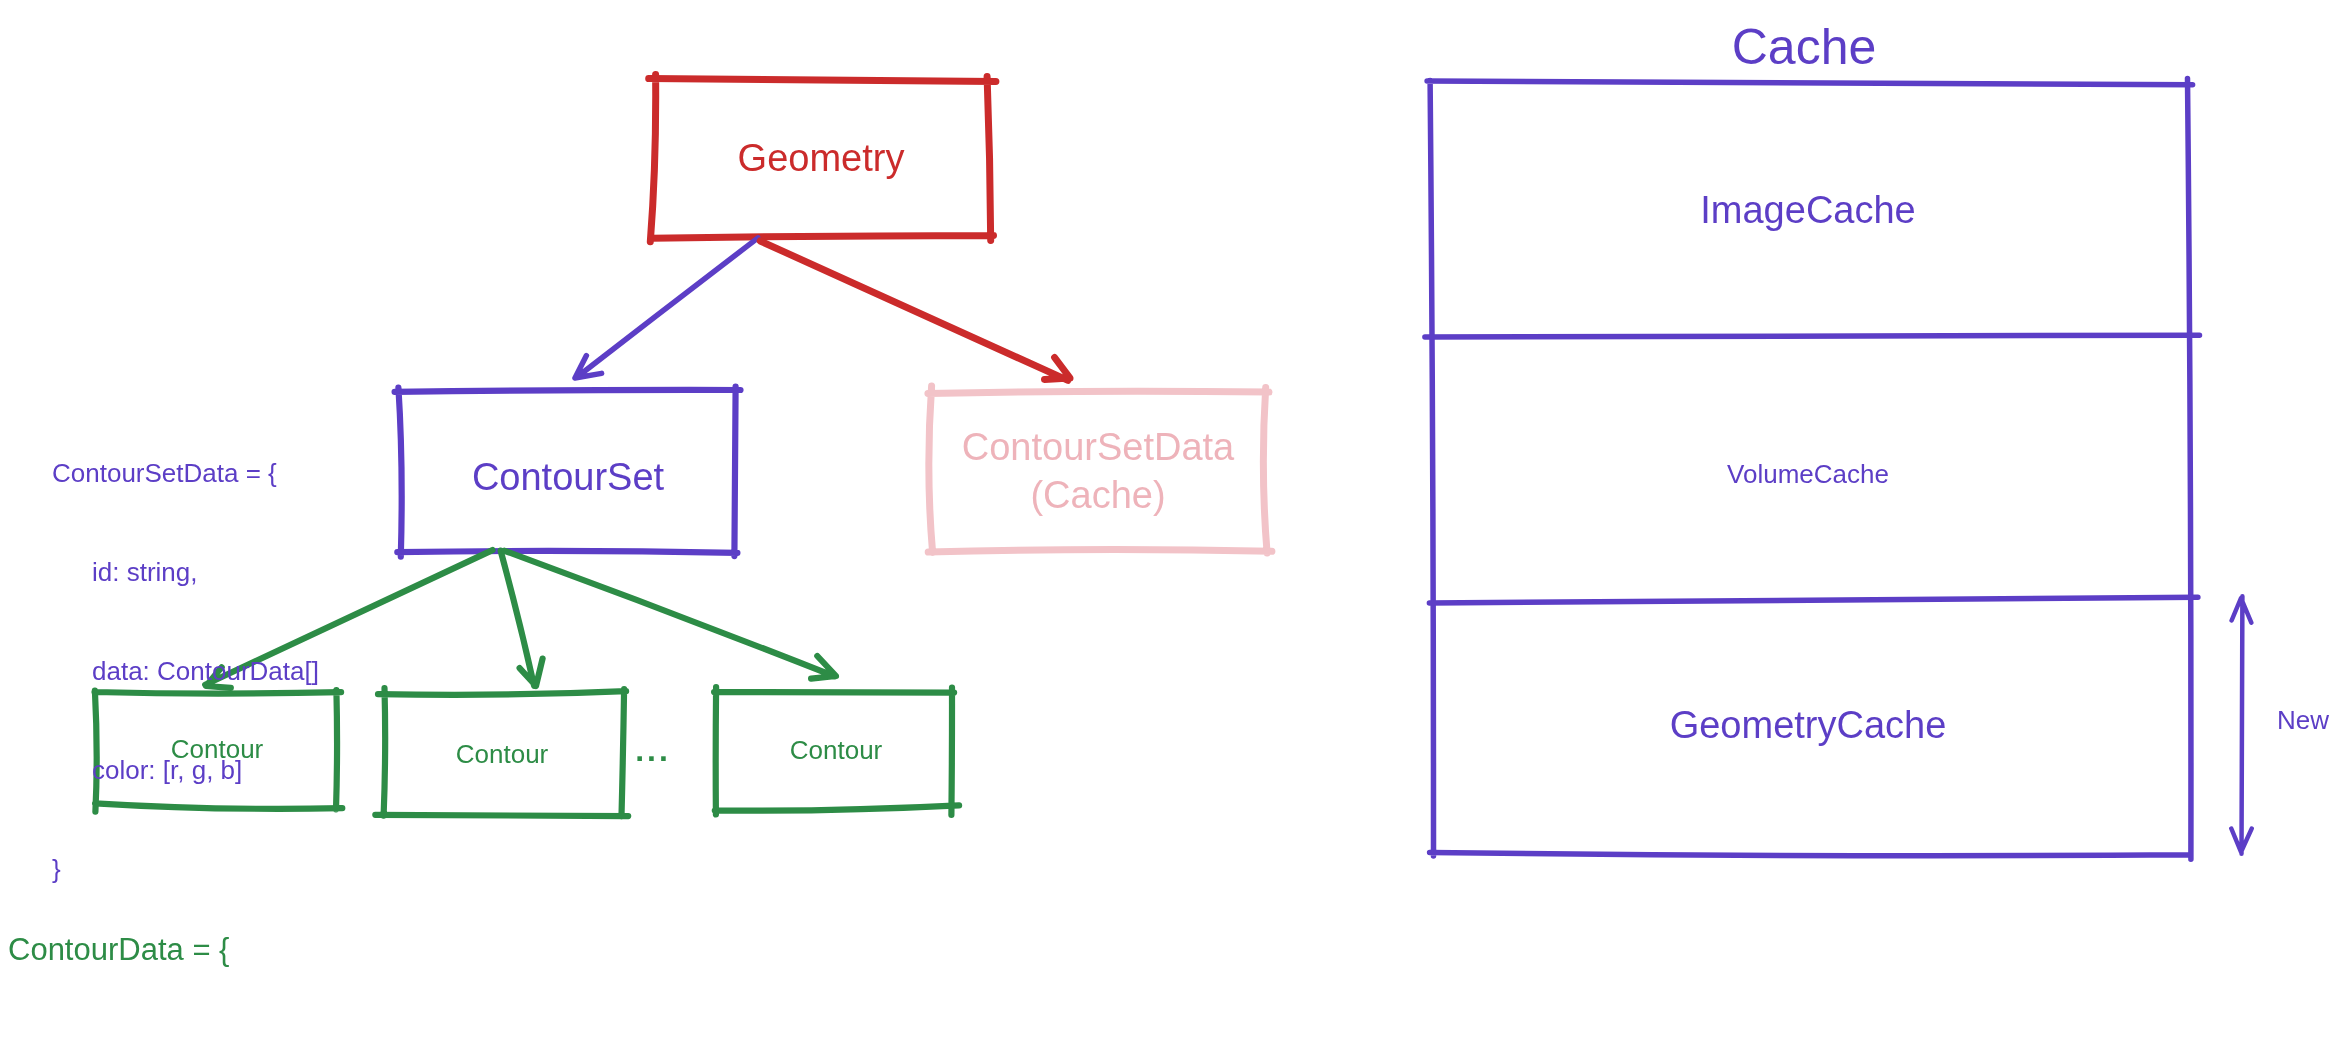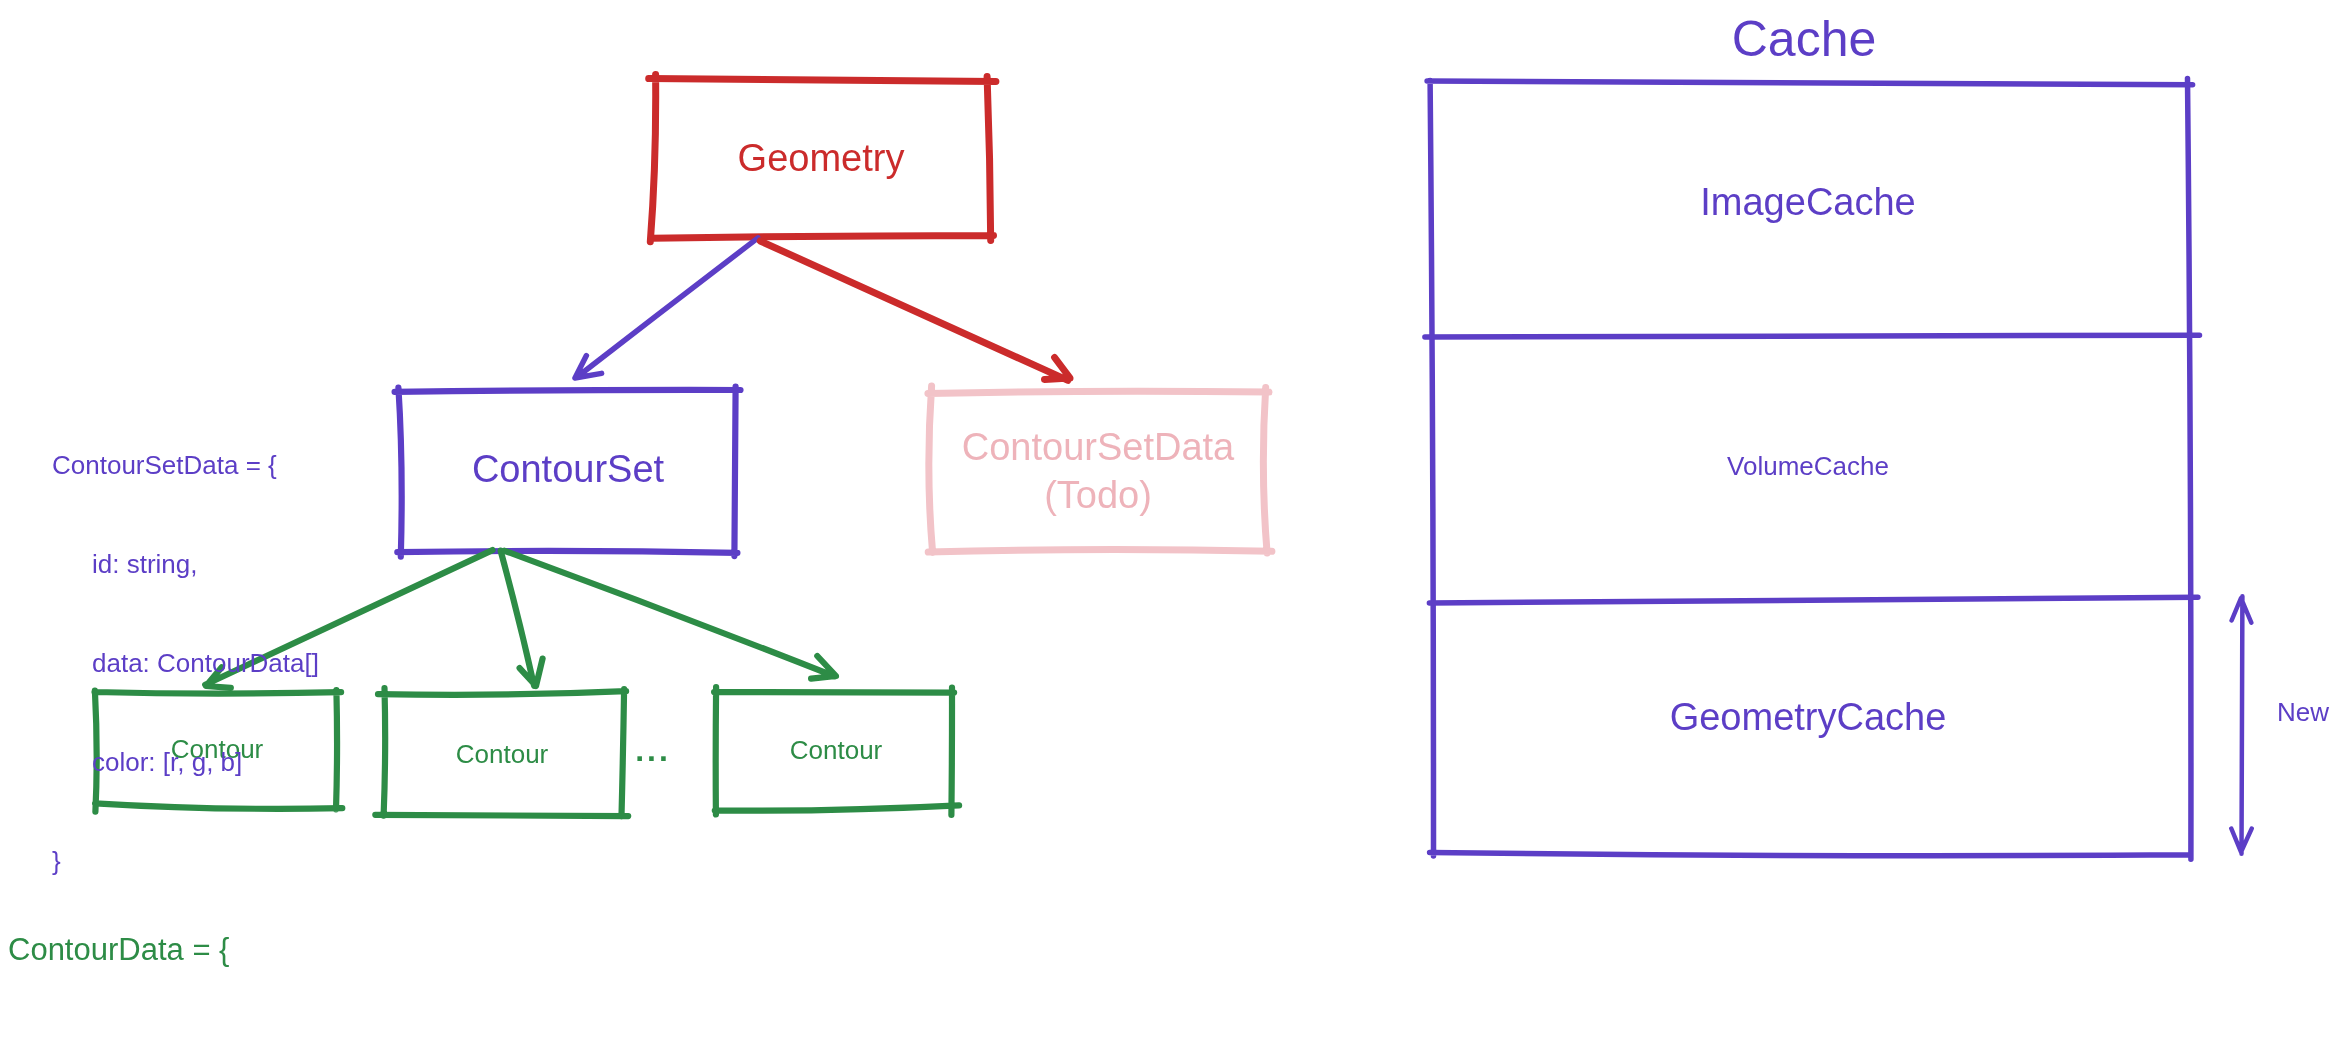--- a/index.html
+++ b/index.html
@@ -12,21 +12,21 @@
   svg.sketch path{fill:none;stroke-linecap:round;stroke-linejoin:round;}
   .red{stroke:var(--red);}
   .violet{stroke:var(--violet);}
   .green{stroke:var(--green);}
   .pink{stroke:var(--pink);}
   .w4{stroke-width:4.5;}
   .w5{stroke-width:5.5;}
   .w6{stroke-width:6.2;}
   .w7{stroke-width:7;}
   .t-red{color:var(--red);}
-  .t-violet{color:var(--violet);}
+  .t-violet{color:var(--violet);margin-top:8px;}
   .t-green{color:var(--green);}
   .t-pink{color:var(--pinkText);}
   .label{
     position:absolute;transform:translate(-50%,-50%);
     white-space:nowrap;text-align:center;line-height:1.15;
   }
   .code{position:absolute;white-space:pre;}
   .code > div{white-space:pre;}
   .code .indent{padding-left:40px;}
   .code.big .indent{padding-left:46px;}
@@ -56,21 +56,21 @@
     <path class="violet w5" d="M1429.4,603.0 Q1809.2,599.0 2197.9,597.3 "></path>
     <path class="violet w4" d="M2242.4,596.2 Q2242.3,727.3 2241.5,853.7 M2231.3,828.5 L2241.0,852.0 L2251.7,828.6 M2251.3,622.7 L2241.0,598.0 L2231.6,620.5 "></path>
   </svg>
 
   <div class="label t-red" style="left:821px;top:159px;font-size:38px">Geometry</div>
 
   <div class="label t-violet" style="left:568px;top:470px;font-size:38px">ContourSet</div>
 
   <div class="label t-pink" style="left:1098px;top:471px;font-size:38px;line-height:48px">
     <div>ContourSetData</div>
-    <div>(Todo)</div>
+    <div>(Cache)</div>
   </div>
 
   <div class="label t-green" style="left:217px;top:750px;font-size:26px">Contour</div>
   <div class="label t-green" style="left:502px;top:755px;font-size:26px">Contour</div>
   <div class="label t-green ellipsis" style="left:653px;top:750px;font-size:32px">...</div>
   <div class="label t-green" style="left:836px;top:751px;font-size:26px">Contour</div>
 
   <div class="code t-violet" style="left:52px;top:383px;font-size:26px;line-height:33px">
     <div>ContourSetData = {</div>
     <div class="indent">id: string,</div>

